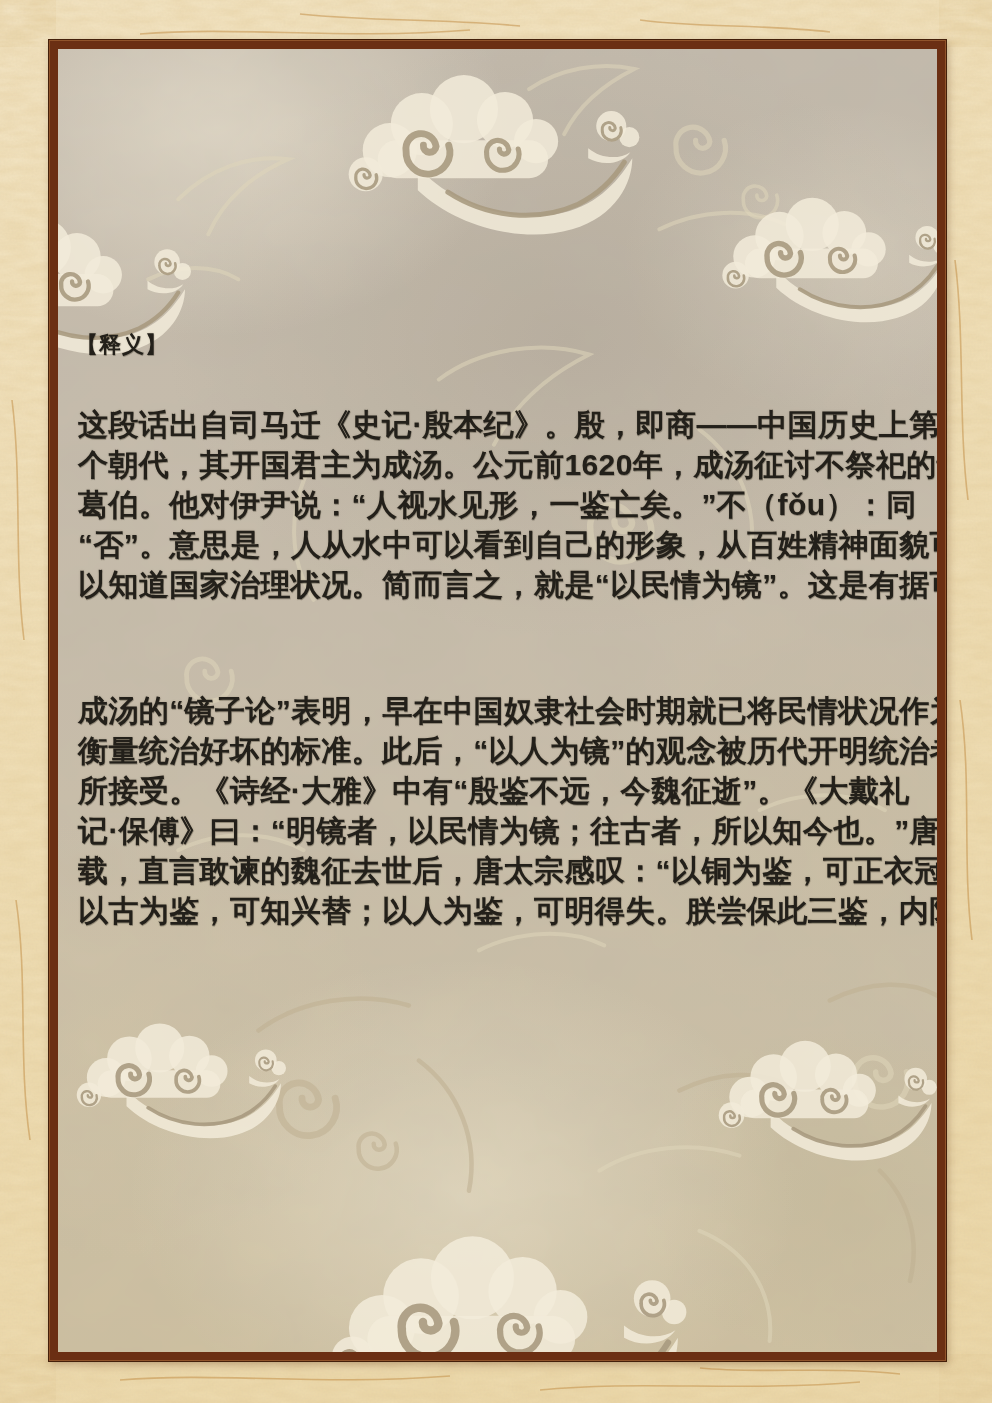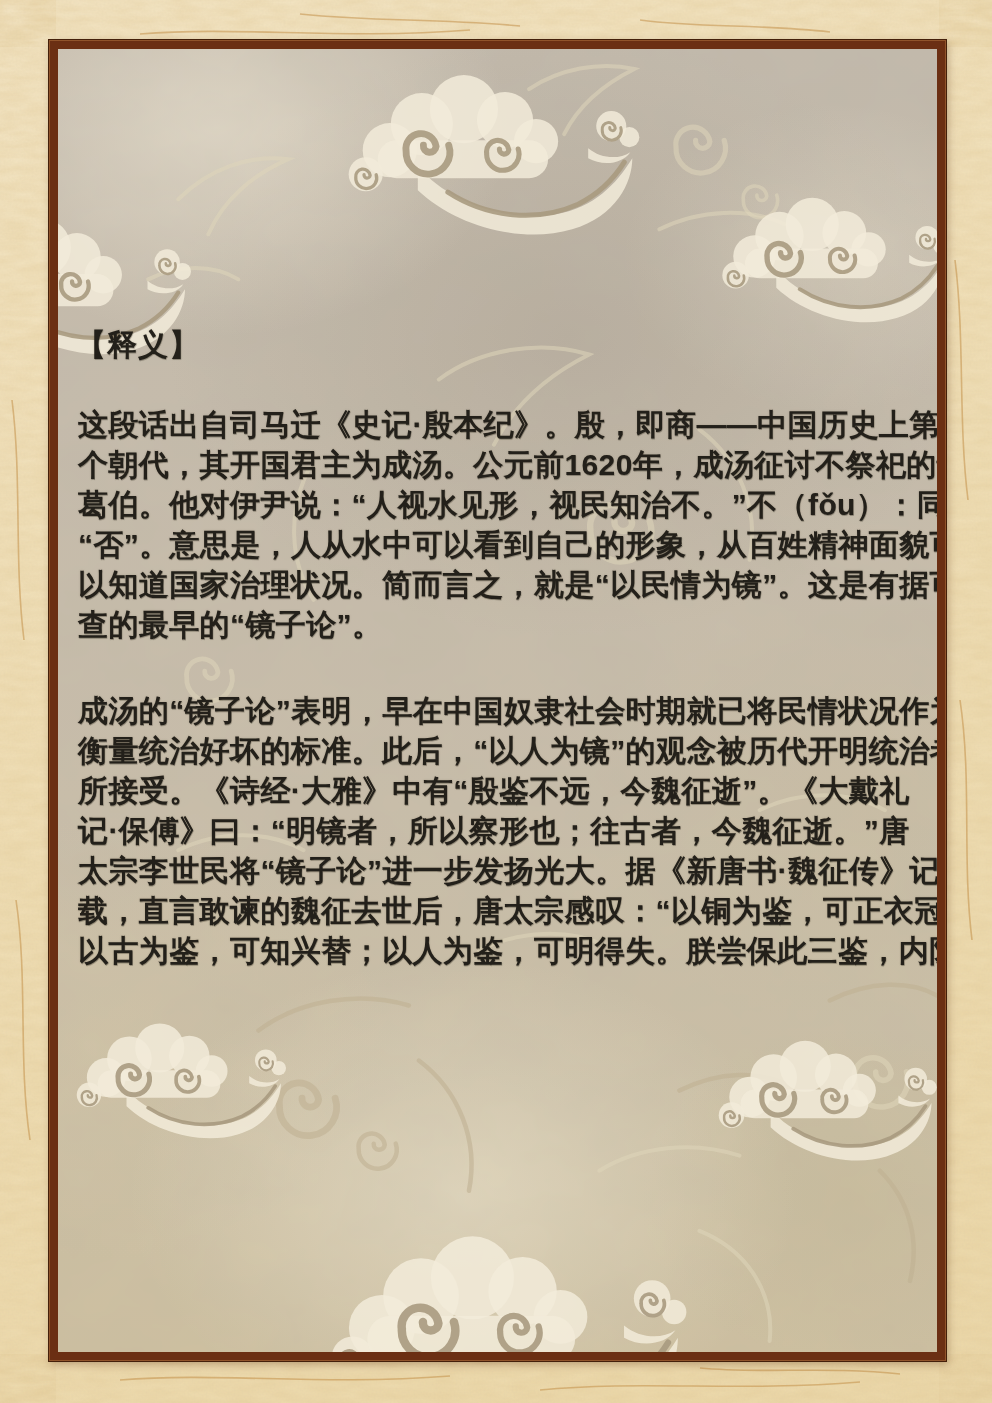--- a/index.html
+++ b/index.html
@@ -17,21 +17,21 @@
         radial-gradient(560px 420px at 58% 22%, rgba(148,138,122,.26), rgba(148,138,122,0) 72%),
         radial-gradient(300px 220px at 88% 16%, rgba(238,230,210,.40), rgba(238,230,210,0) 70%),
         radial-gradient(480px 340px at 46% 88%, rgba(241,233,211,.50), rgba(241,233,211,0) 70%),
         radial-gradient(400px 320px at 6% 76%, rgba(212,198,167,.45), rgba(212,198,167,0) 70%),
         radial-gradient(420px 320px at 92% 58%, rgba(203,190,158,.40), rgba(203,190,158,0) 72%),
         radial-gradient(300px 240px at 90% 88%, rgba(196,184,148,.40), rgba(196,184,148,0) 70%),
         linear-gradient(180deg,#c3baac 0%,#c6bcac 28%,#c9beaa 58%,#ccc0a5 82%,#cec0a0 100%);}
   .decor{position:absolute;left:0;top:0;width:100%;height:100%;z-index:1;}
   .textlayer{position:absolute;left:0;top:0;width:100%;height:100%;z-index:2;
         color:#23201a;font-weight:700;}
-  .heading{position:absolute;left:18px;top:276px;font-size:30px;line-height:40px;
+  .heading{position:absolute;left:18px;top:276px;font-size:22px;line-height:40px;
         letter-spacing:1px;white-space:nowrap;
         text-shadow:0.5px 0.8px 0 rgba(30,24,16,.28), 0 0 2px rgba(100,86,64,.30);}
   .para{position:absolute;left:20px;width:845px;}
   .para-1{top:356px;}
   .para-2{top:642px;}
   .line{height:40px;line-height:40px;font-size:30px;letter-spacing:0.4px;white-space:nowrap;
         text-shadow:0.5px 0.8px 0 rgba(30,24,16,.28), 0 0 2px rgba(100,86,64,.30);}
 </style>
 </head>
 <body>
@@ -143,32 +143,30 @@
           <use href="#cloud" transform="translate(250,1172) scale(1.22)"></use>
         </g>
       </svg>
 
       <div class="textlayer">
         <div class="heading">【释义】</div>
 
         <div class="para para-1">
           <div class="line">这段话出自司马迁《史记·殷本纪》。殷，即商——中国历史上第二</div>
           <div class="line">个朝代，其开国君主为成汤。公元前1620年，成汤征讨不祭祀的诸侯</div>
-          <div class="line">葛伯。他对伊尹说：“人视水见形，视民知治不。”不（fǒu）：同</div>
+          <div class="line">葛伯。他对伊尹说：“人视水见形，一鉴亡矣。”不（fǒu）：同</div>
           <div class="line">“否”。意思是，人从水中可以看到自己的形象，从百姓精神面貌可</div>
           <div class="line">以知道国家治理状况。简而言之，就是“以民情为镜”。这是有据可</div>
-          <div class="line">查的最早的“镜子论”。</div>
         </div>
 
         <div class="para para-2">
           <div class="line">成汤的“镜子论”表明，早在中国奴隶社会时期就已将民情状况作为</div>
           <div class="line">衡量统治好坏的标准。此后，“以人为镜”的观念被历代开明统治者</div>
           <div class="line">所接受。《诗经·大雅》中有“殷鉴不远，今魏征逝”。《大戴礼</div>
-          <div class="line">记·保傅》曰：“明镜者，所以察形也；往古者，今魏征逝。”唐</div>
-          <div class="line">太宗李世民将“镜子论”进一步发扬光大。据《新唐书·魏征传》记</div>
+          <div class="line">记·保傅》曰：“明镜者，以民情为镜；往古者，所以知今也。”唐</div>
           <div class="line">载，直言敢谏的魏征去世后，唐太宗感叹：“以铜为鉴，可正衣冠；</div>
           <div class="line">以古为鉴，可知兴替；以人为鉴，可明得失。朕尝保此三鉴，内防己</div>
         </div>
       </div>
 
     </div>
   </div>
 </div>
 
 </body></html>

